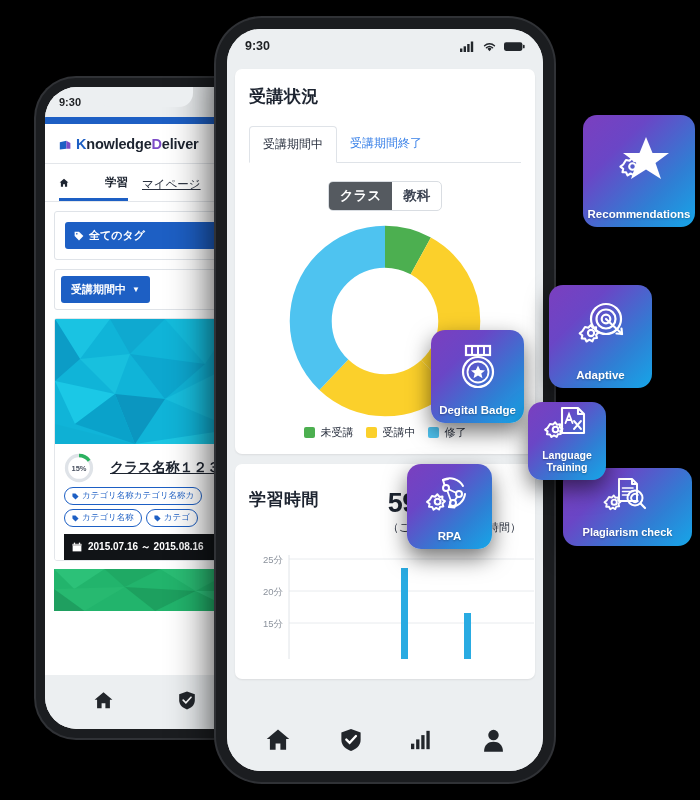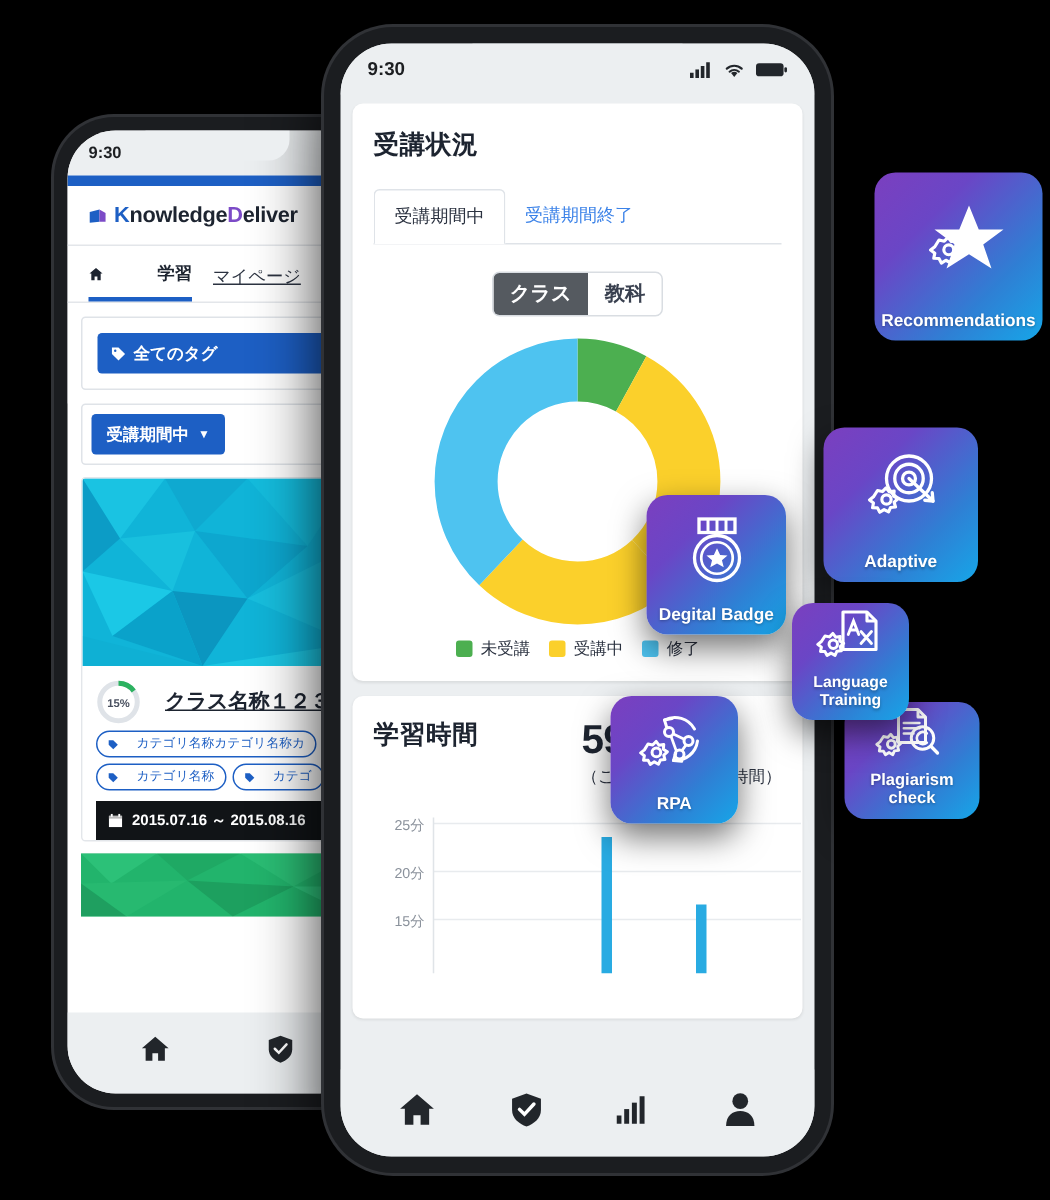--- a/index.html
+++ b/index.html
@@ -76,21 +76,21 @@
   .ring { width: 30px; height: 30px; flex:none; position: relative; }
   .ring span {
     position:absolute; inset:0; display:flex; align-items:center; justify-content:center;
     font-size:7.5px; font-weight:bold; color:#4a5160;
   }
   .class-name {
     font-size: 14px; font-weight: bold; color:#1d2430; text-decoration: underline;
     white-space: nowrap; letter-spacing:-0.3px;
   }
   .tagpill {
-    display:inline-flex; align-items:center; gap:12px; border:1px solid #1d5fc4; color:#1d5fc4;
+    display:inline-flex; align-items:center; gap:3px; border:1px solid #1d5fc4; color:#1d5fc4;
     border-radius:20px; font-size:8.5px; padding:2px 7px; white-space:nowrap; margin-top:4px;
   }
   .daterow {
     margin-top:7px; background:#111417; color:#fff; font-size:10px; font-weight:bold;
     padding:6px 8px; display:flex; align-items:center; gap:6px; white-space:nowrap;
   }
   .green-banner { margin-top:8px; height:42px; background:#21b36a; position:relative; overflow:hidden;}
   #screen-left .tabbar {
     position:absolute; bottom:0; left:0; right:0; height:54px; background:#eceff1;
     display:flex; align-items:center; justify-content:space-around; padding:0 16px;
@@ -146,21 +146,21 @@
   }
   .fcard .ico { flex:1; display:flex; align-items:center; justify-content:center; width:100%; }
   .fcard .lbl {
     font-size: 11.5px; font-weight: bold; text-align:center; line-height:1.08;
     text-shadow: 0 1px 2px rgba(0,0,0,.3); padding: 0 4px;
   }
   #fc-reco { left: 583px; top: 115px; width: 112px; height: 112px; }
   #fc-adaptive { left: 549px; top: 285px; width: 103px; height: 103px; }
   #fc-badge { left: 431px; top: 330px; width: 93px; height: 93px; }
   #fc-lang { left: 528px; top: 402px; width: 78px; height: 78px; z-index: 3;}
-  #fc-plag { left: 563px; top: 468px; width: 90px; height: 78px; }
+  #fc-plag { left: 563px; top: 468px; width: 129px; height: 78px; }
   #fc-rpa { left: 407px; top: 464px; width: 85px; height: 85px; }
   #fc-plag .lbl { font-size: 11px; }
   #fc-lang .lbl { font-size: 10.5px; }
 </style>
 </head>
 <body>
 
 <div id="stage">
 
   <div class="phone-frame" id="phone-left">
@@ -378,21 +378,21 @@
             <span class="legend-sw" style="background:#fbd02b"></span>
             <span>受講中</span>
           </div>
           <div class="legend-item">
             <span class="legend-sw" style="background:#4ec3f0"></span>
             <span>修了</span>
           </div>
         </div>
       </div>
 
-      <div class="card" style="padding: 14px 14px 0 14px; margin-top: 10px; min-height: 215px;">
+      <div class="card" style="padding: 24px 14px 0 14px; margin-top: 10px; min-height: 215px;">
         <div style="display:flex;justify-content:space-between;align-items:flex-start;">
           <div class="card-title">学習時間</div>
           <div>
             <div class="big-hours">
               <span>59</span><span class="u">時間</span><span>26</span><span class="u">分</span>
             </div>
             <div class="sub-hours">（これまでの総学習時間）</div>
           </div>
         </div>
 

